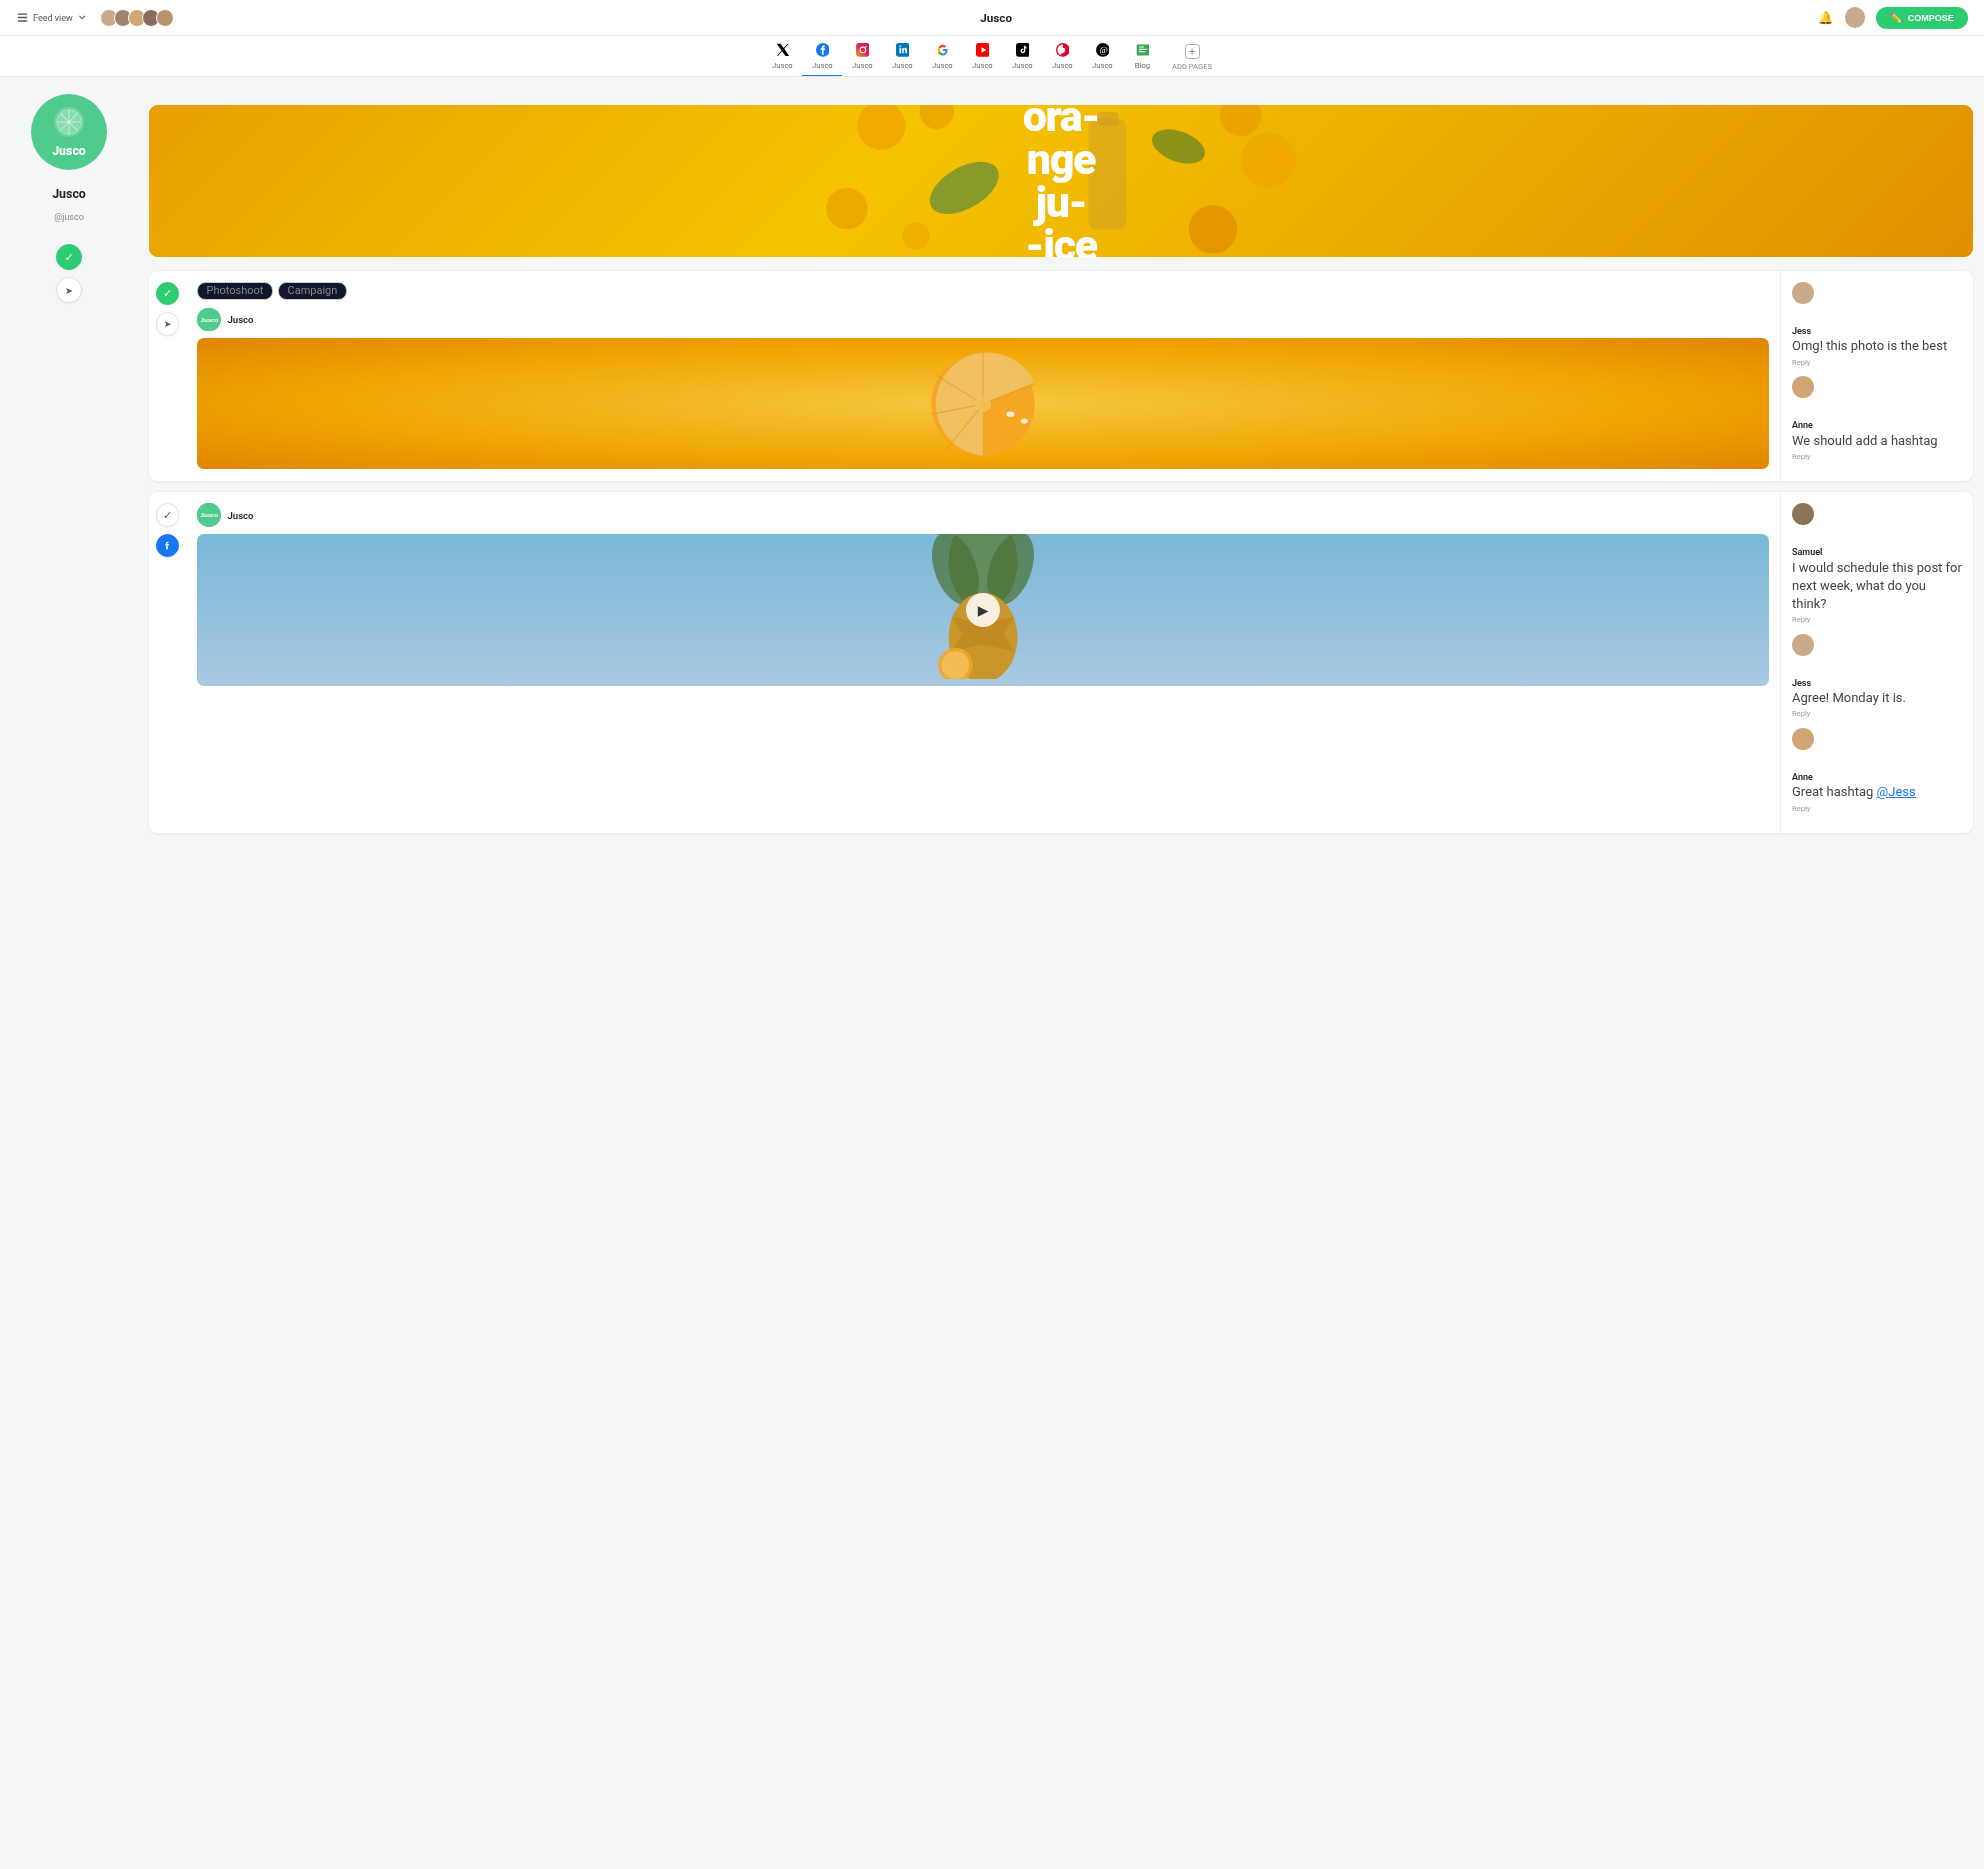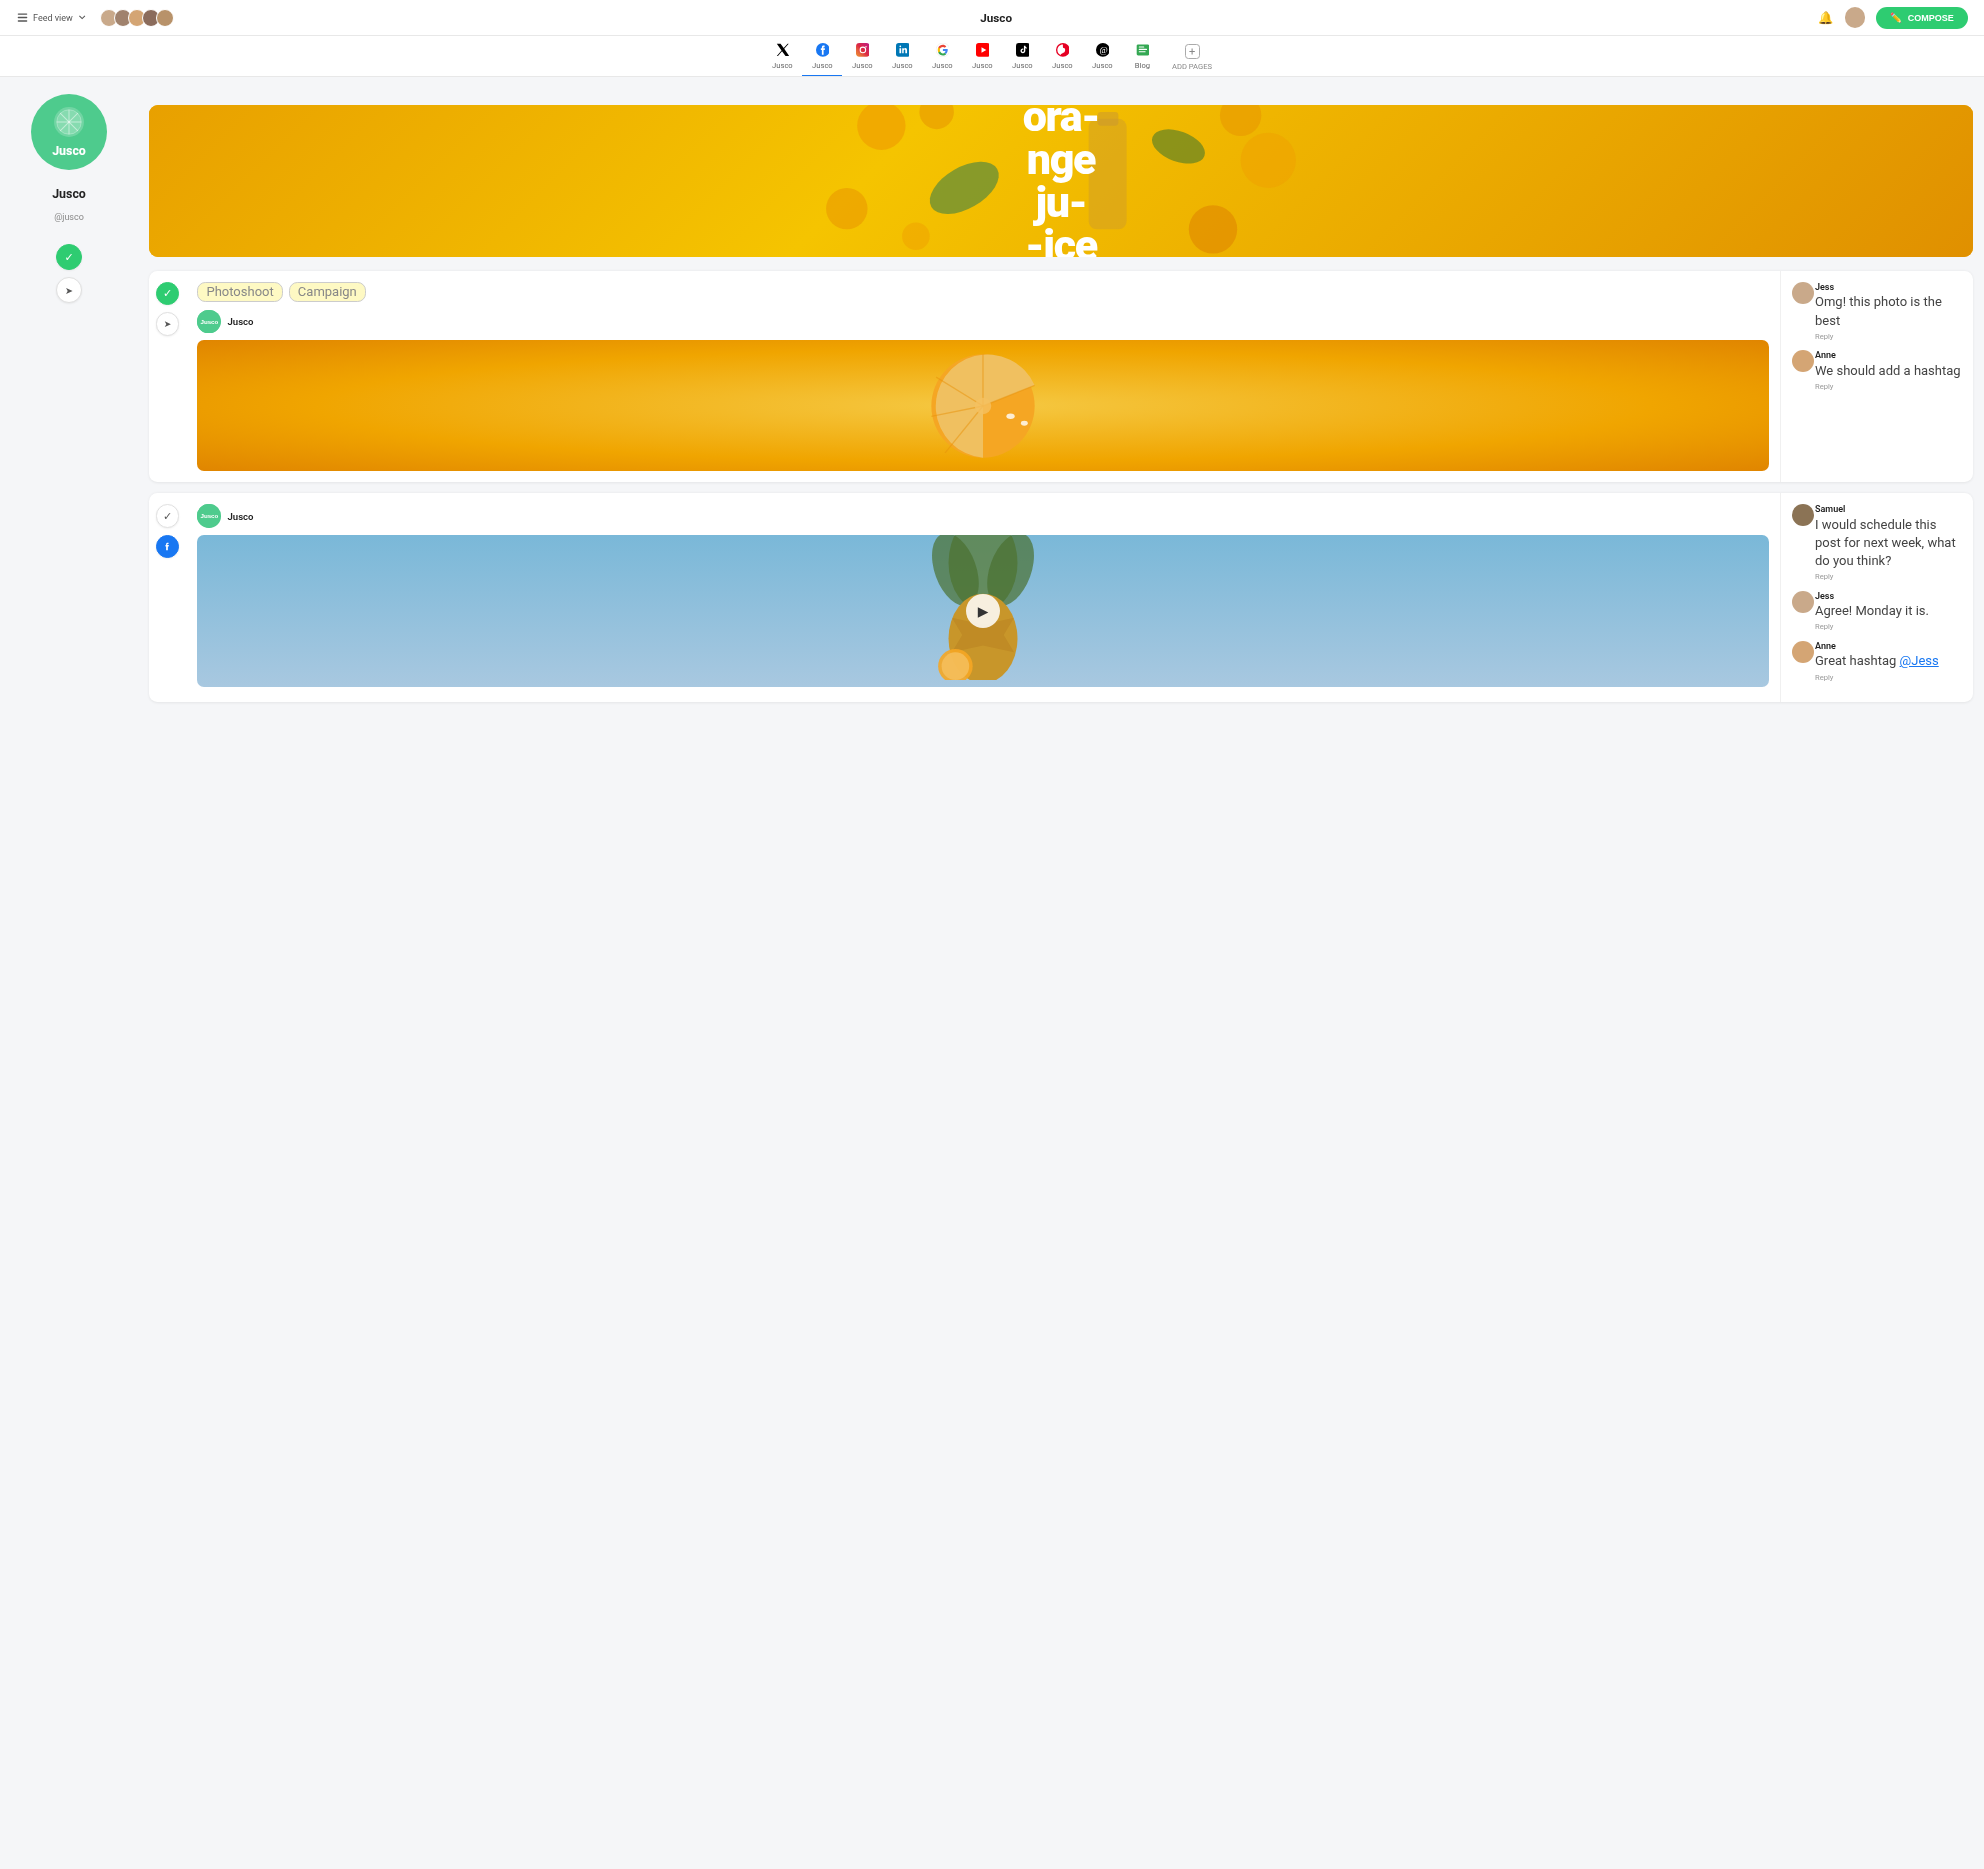--- a/index.html
+++ b/index.html
@@ -83,21 +83,21 @@
     }
 
     
     .post-card { background: #fff; border-radius: 8.3px; margin-bottom: 11px; overflow: hidden; box-shadow: 0 0.7px 2.8px rgba(0,0,0,0.07); }
     .post-layout { display: flex; }
     .post-main { flex: 1; padding: 11px; }
     .post-comments { width: 193px; flex-shrink: 0; padding: 11px; border-left: 0.7px solid #f0f0f0; }
     .tags { display: flex; gap: 5.5px; margin-bottom: 8.3px; }
     .tag {
       border: 0.7px solid #ccc; border-radius: 8.3px; padding: 1.4px 8.3px;
-      font-size: 13px; color: #555; background: #fef9c3;
+      font-size: 11px; color: #555; background: #0f172a;
     }
     .tag.photoshoot { color: #888; border-color: #ccc; }
     .tag.campaign { color: #888; border-color: #ccc; }
     .post-header { display: flex; align-items: center; gap: 6.9px; margin-bottom: 6.9px; }
     .post-avatar {
       width: 23.4px; height: 23.4px; border-radius: 50%; background: #4ecb8d;
       display: flex; align-items: center; justify-content: center; color: #fff; font-size: 7.6px; font-weight: 700;
       flex-shrink: 0;
     }
     .post-text { font-size: 9px; color: #333; line-height: 1.5; margin-bottom: 8.3px; }
@@ -112,21 +112,21 @@
       background: linear-gradient(180deg, #7ab8d8 0%, #a8c8e0 100%);
       display: flex; align-items: center; justify-content: center; position: relative;
     }
     .play-btn {
       width: 34px; height: 34px; border-radius: 50%; background: rgba(255,255,255,0.85);
       display: flex; align-items: center; justify-content: center; font-size: 13.8px; color: #333;
       position: absolute; z-index: 3;
     }
 
     
-    .comment { display: flex; gap: 1px; margin-bottom: 9.6px; }
+    .comment { display: flex; gap: 22px; margin-bottom: 9.6px; flex-direction: column; }
     .comment-avatar { width: 22px; height: 22px; border-radius: 50%; flex-shrink: 0; overflow: hidden; }
     .comment-body { flex: 1; }
     .comment-name { font-size: 9px; font-weight: 600; color: #222; margin-bottom: 1.4px; }
     .comment-text { font-size: 13px; color: #444; line-height: 1.4; }
     .comment-reply { font-size: 7.6px; color: #999; margin-top: 2px; cursor: pointer; }
     .mention { color: #1877f2; text-decoration: underline; }
     .hashtag { color: #1877f2; }
 
     
     .hero-svg { position: absolute; inset: 0; width: 100%; height: 100%; }

